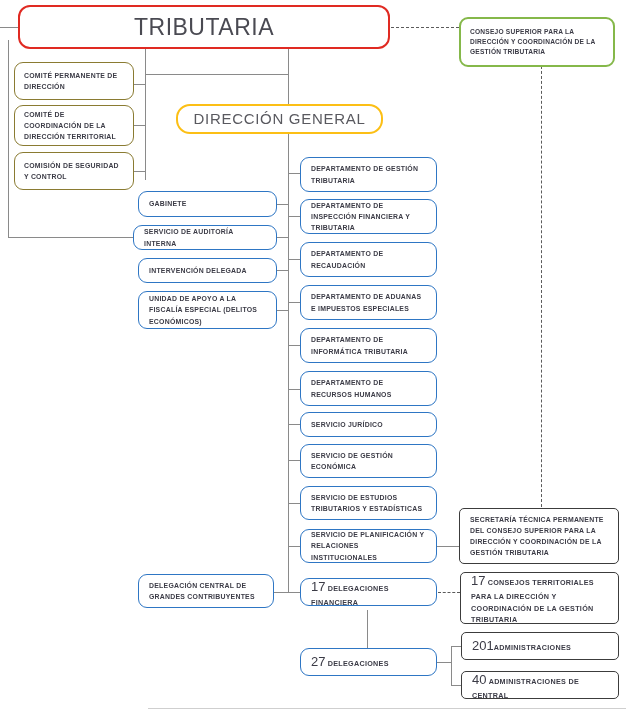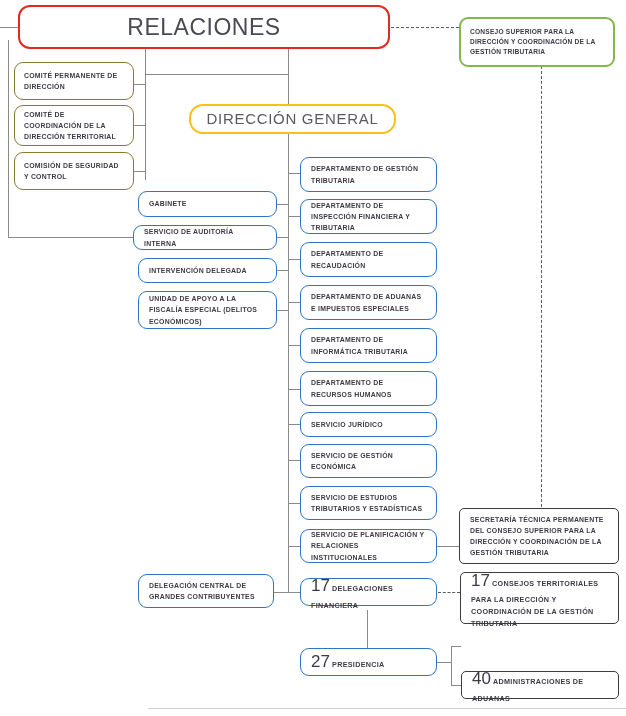--- a/index.html
+++ b/index.html
@@ -109,21 +109,21 @@
   .node.dark .label {
     font-size: 6.9px;
     font-weight: bold;
     color: #3b3b46;
     letter-spacing: 0.25px;
     line-height: 1.62;
   }
 
   
   .node .label .count {
-    font-size: 17px;
+    font-size: 13px;
     font-weight: normal;
     letter-spacing: 0px;
   }
   .node .label .rest {
     font-size: 7.2px;
     font-weight: bold;
     letter-spacing: 0.3px;
   }
 
   
@@ -203,28 +203,28 @@
 
   <div class="dash-h" style="left:391px; top:27px; width:68px;"></div>
 
   <div class="dash-v" style="left:541px; top:66px; height:446px;"></div>
 
   <div class="dash-h" style="left:438px; top:592px; width:22px;"></div>
 
   <div class="baseline" style="left:148px; top:708px; width:478px;"></div>
 
   <div class="node red" style="left:18px; top:5px; width:372px; height:44px;">
-    <span class="label">RELACIONES</span>
+    <span class="label">TRIBUTARIA</span>
   </div>
 
   <div class="node green" style="left:459px; top:17px; width:156px; height:50px;">
     <span class="label">CONSEJO SUPERIOR PARA LA DIRECCIÓN Y COORDINACIÓN DE LA GESTIÓN TRIBUTARIA</span>
   </div>
 
-  <div class="node yellow" style="left:189px; top:104px; width:207px; height:30px;border-radius:14px;">
+  <div class="node yellow" style="left:176px; top:104px; width:207px; height:30px;border-radius:14px;">
     <span class="label">DIRECCIÓN GENERAL</span>
   </div>
 
   <div class="node olive" style="left:14px; top:62px; width:120px; height:38px;">
     <span class="label">COMITÉ PERMANENTE DE DIRECCIÓN</span>
   </div>
 
   <div class="node olive" style="left:14px; top:105px; width:120px; height:41px;">
     <span class="label">COMITÉ DE COORDINACIÓN DE LA DIRECCIÓN TERRITORIAL</span>
   </div>
@@ -299,21 +299,24 @@
 
   <div class="node blue" style="left:300px; top:578px; width:137px; height:28px;">
     <span class="label"><span class="count">17</span> <span class="rest">DELEGACIONES FINANCIERA</span></span>
   </div>
 
   <div class="node dark" style="left:460px; top:572px; width:159px; height:52px;">
     <span class="label"><span class="count">17</span> <span class="rest">CONSEJOS TERRITORIALES PARA LA DIRECCIÓN Y COORDINACIÓN DE LA GESTIÓN TRIBUTARIA</span></span>
   </div>
 
   <div class="node blue" style="left:300px; top:648px; width:137px; height:28px;">
-    <span class="label"><span class="count">27</span> <span class="rest">PRESIDENCIA</span></span>
-  </div>
-
+    <span class="label"><span class="count">27</span> <span class="rest">DELEGACIONES</span></span>
+  </div>
+
+  <div class="node dark" style="left:461px; top:632px; width:158px; height:28px;">
+    <span class="label"><span class="count">201</span><span class="rest">ADMINISTRACIONES</span></span>
+  </div>
 
   <div class="node dark" style="left:461px; top:671px; width:158px; height:28px;">
-    <span class="label"><span class="count">40</span> <span class="rest">ADMINISTRACIONES DE ADUANAS</span></span>
+    <span class="label"><span class="count">40</span> <span class="rest">ADMINISTRACIONES DE CENTRAL</span></span>
   </div>
 
 </div>
 
 </body></html>

